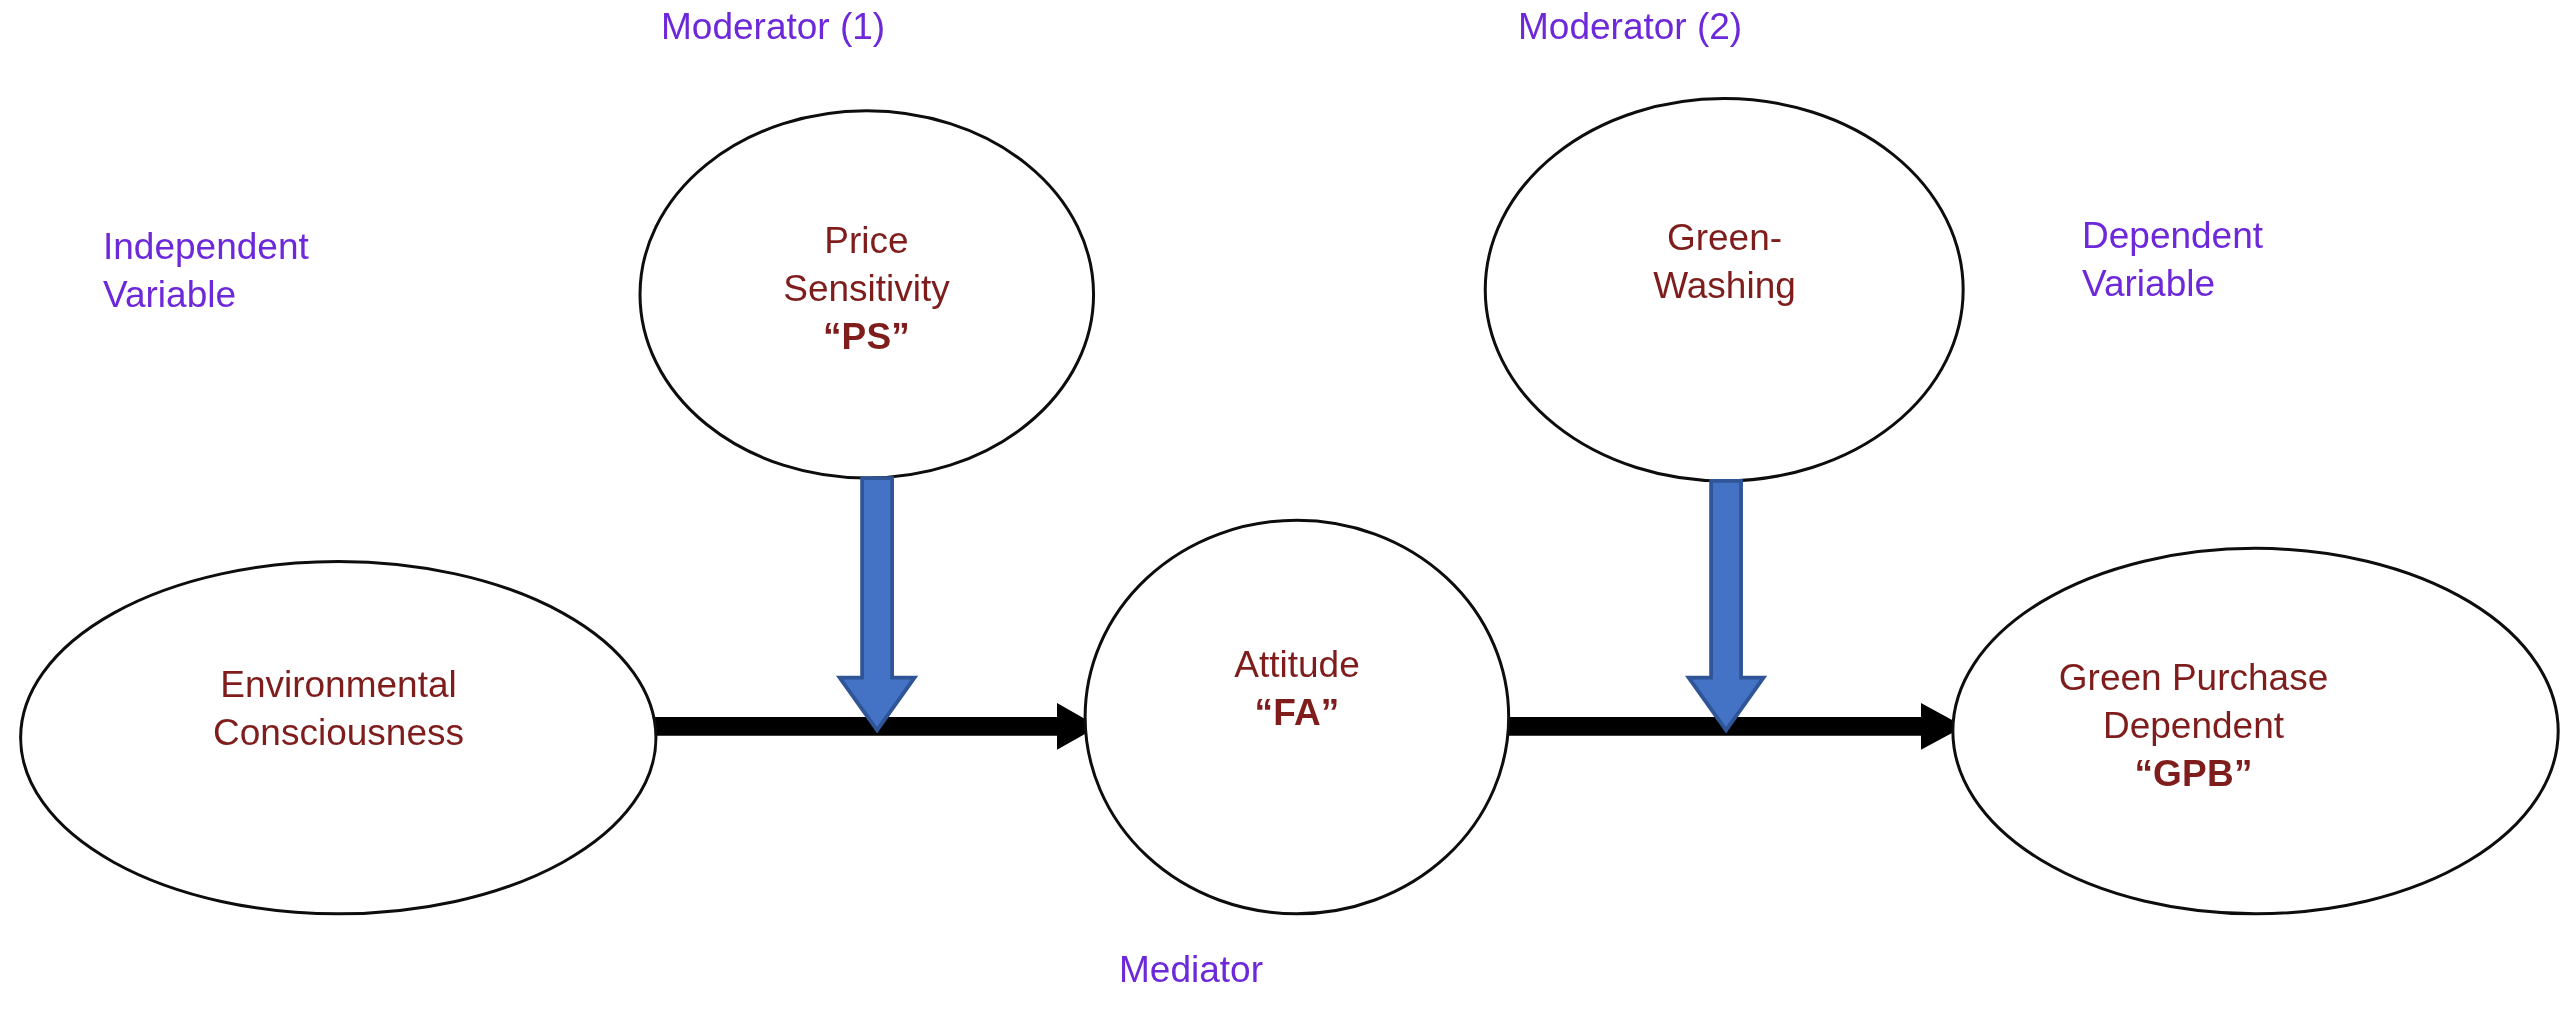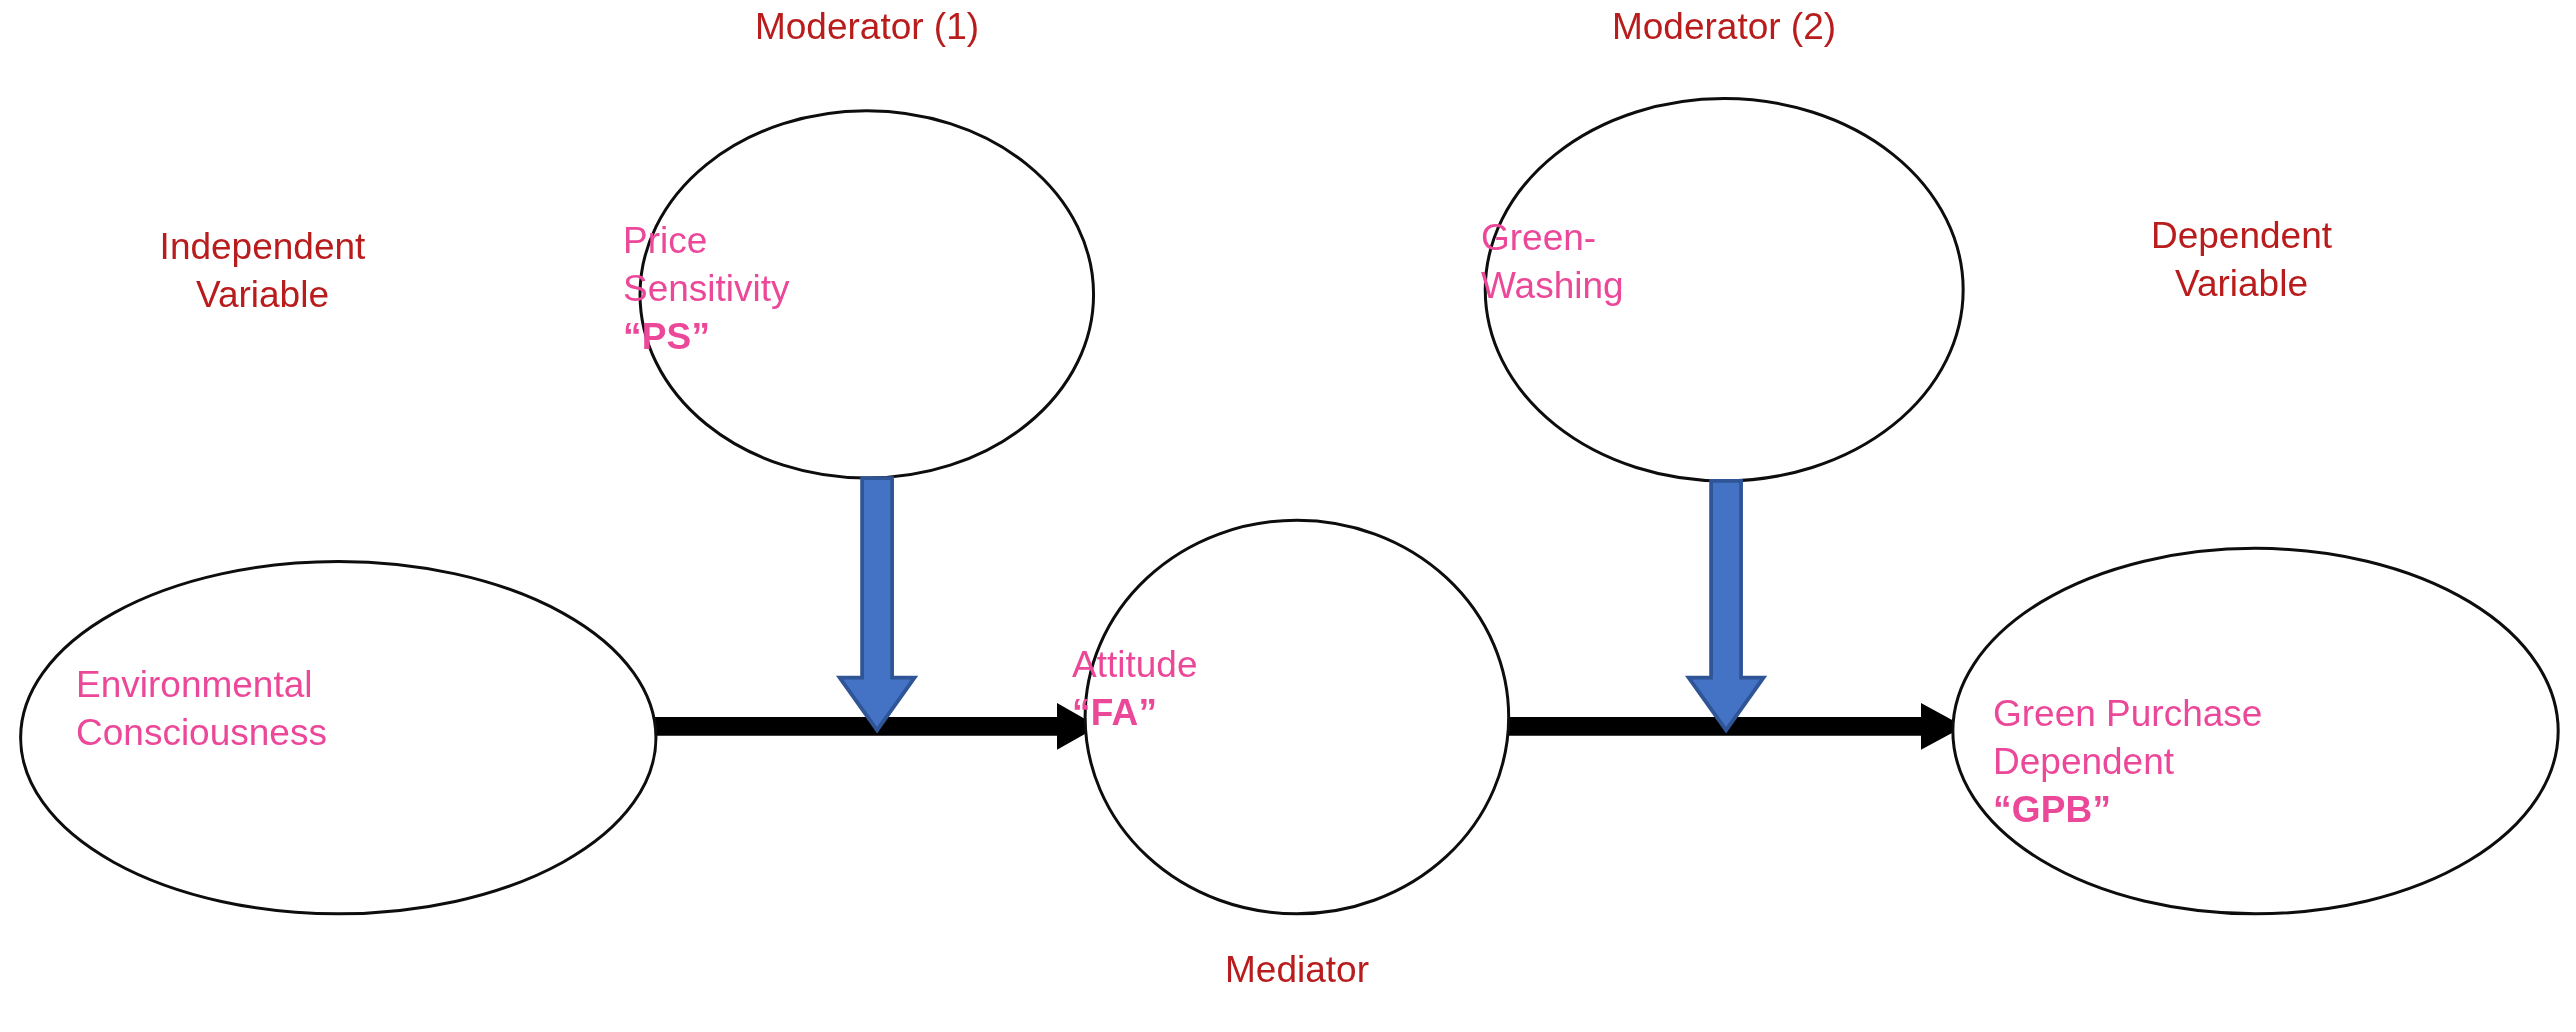--- a/index.html
+++ b/index.html
@@ -26,36 +26,36 @@
     width: 2576px;
     height: 1033px;
   }
   .node-shape {
     fill: #ffffff;
     stroke: #0d0d0d;
     stroke-width: 3.2;
   }
   .node-label {
     position: absolute;
-    text-align: left;
+    text-align: center;
     line-height: 1.30;
     font-size: 37px;
-    color: #ec4899;
+    color: #7f1d1d;
     pointer-events: none;
   }
   .node-label .code {
     font-weight: bold;
     letter-spacing: 0.2px;
   }
   .role-label {
     position: absolute;
-    text-align: center;
+    text-align: left;
     line-height: 1.30;
     font-size: 37px;
-    color: #b91c1c;
+    color: #6d28d9;
   }
   .arrow-black {
     fill: #000000;
     stroke: none;
   }
   .arrow-blue {
     fill: #4472c4;
     stroke: #2f5597;
     stroke-width: 4;
     stroke-linejoin: miter;
@@ -106,21 +106,21 @@
   <div class="node-label" style="left:1072px; top:641px; width:450px;">
     <div>Attitude</div>
     <div class="code">“FA”</div>
   </div>
 
   <div class="node-label" style="left:1481px; top:214px; width:487px;">
     <div>Green-</div>
     <div>Washing</div>
   </div>
 
-  <div class="node-label" style="left:1993px; top:654px; width:525px;margin-top:36px;">
+  <div class="node-label" style="left:1931px; top:654px; width:525px;">
     <div>Green Purchase</div>
     <div>Dependent</div>
     <div class="code">“GPB”</div>
   </div>
 
   <div class="role-label" style="left:661px; top:2.8px; width:412px;">Moderator (1)</div>
 
   <div class="role-label" style="left:1518px; top:2.8px; width:412px;">Moderator (2)</div>
 
   <div class="role-label" style="left:103px; top:223px; width:319px;">

